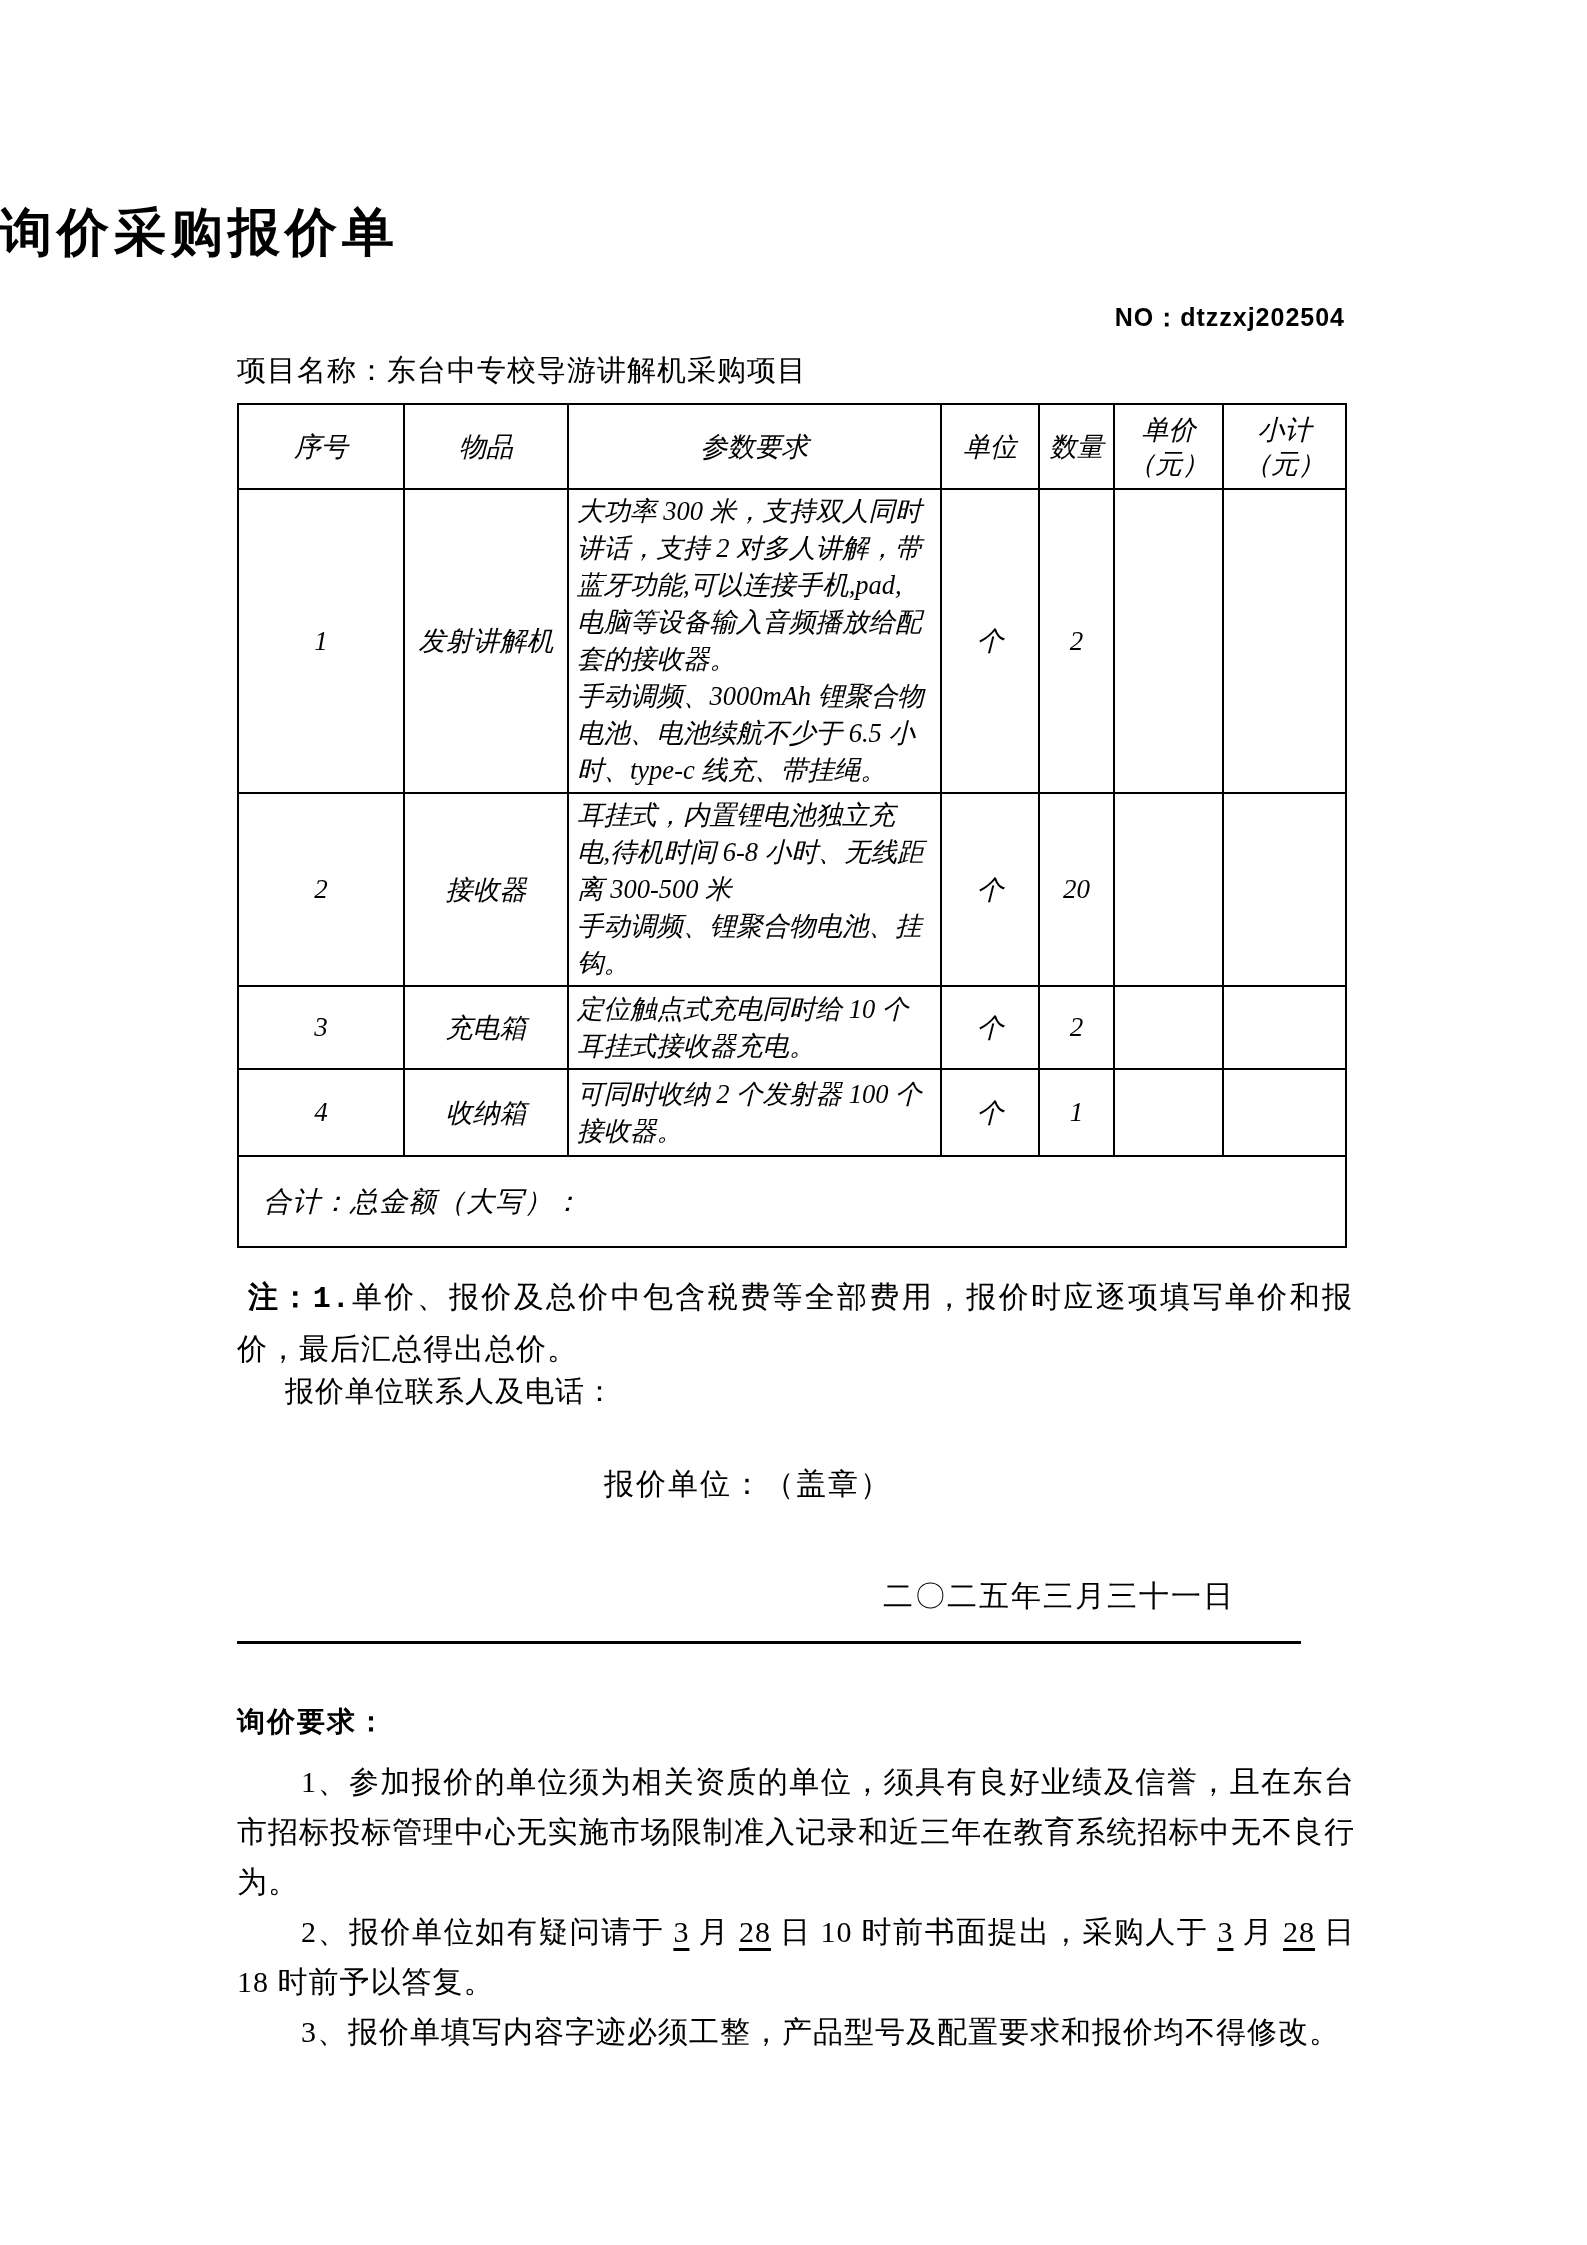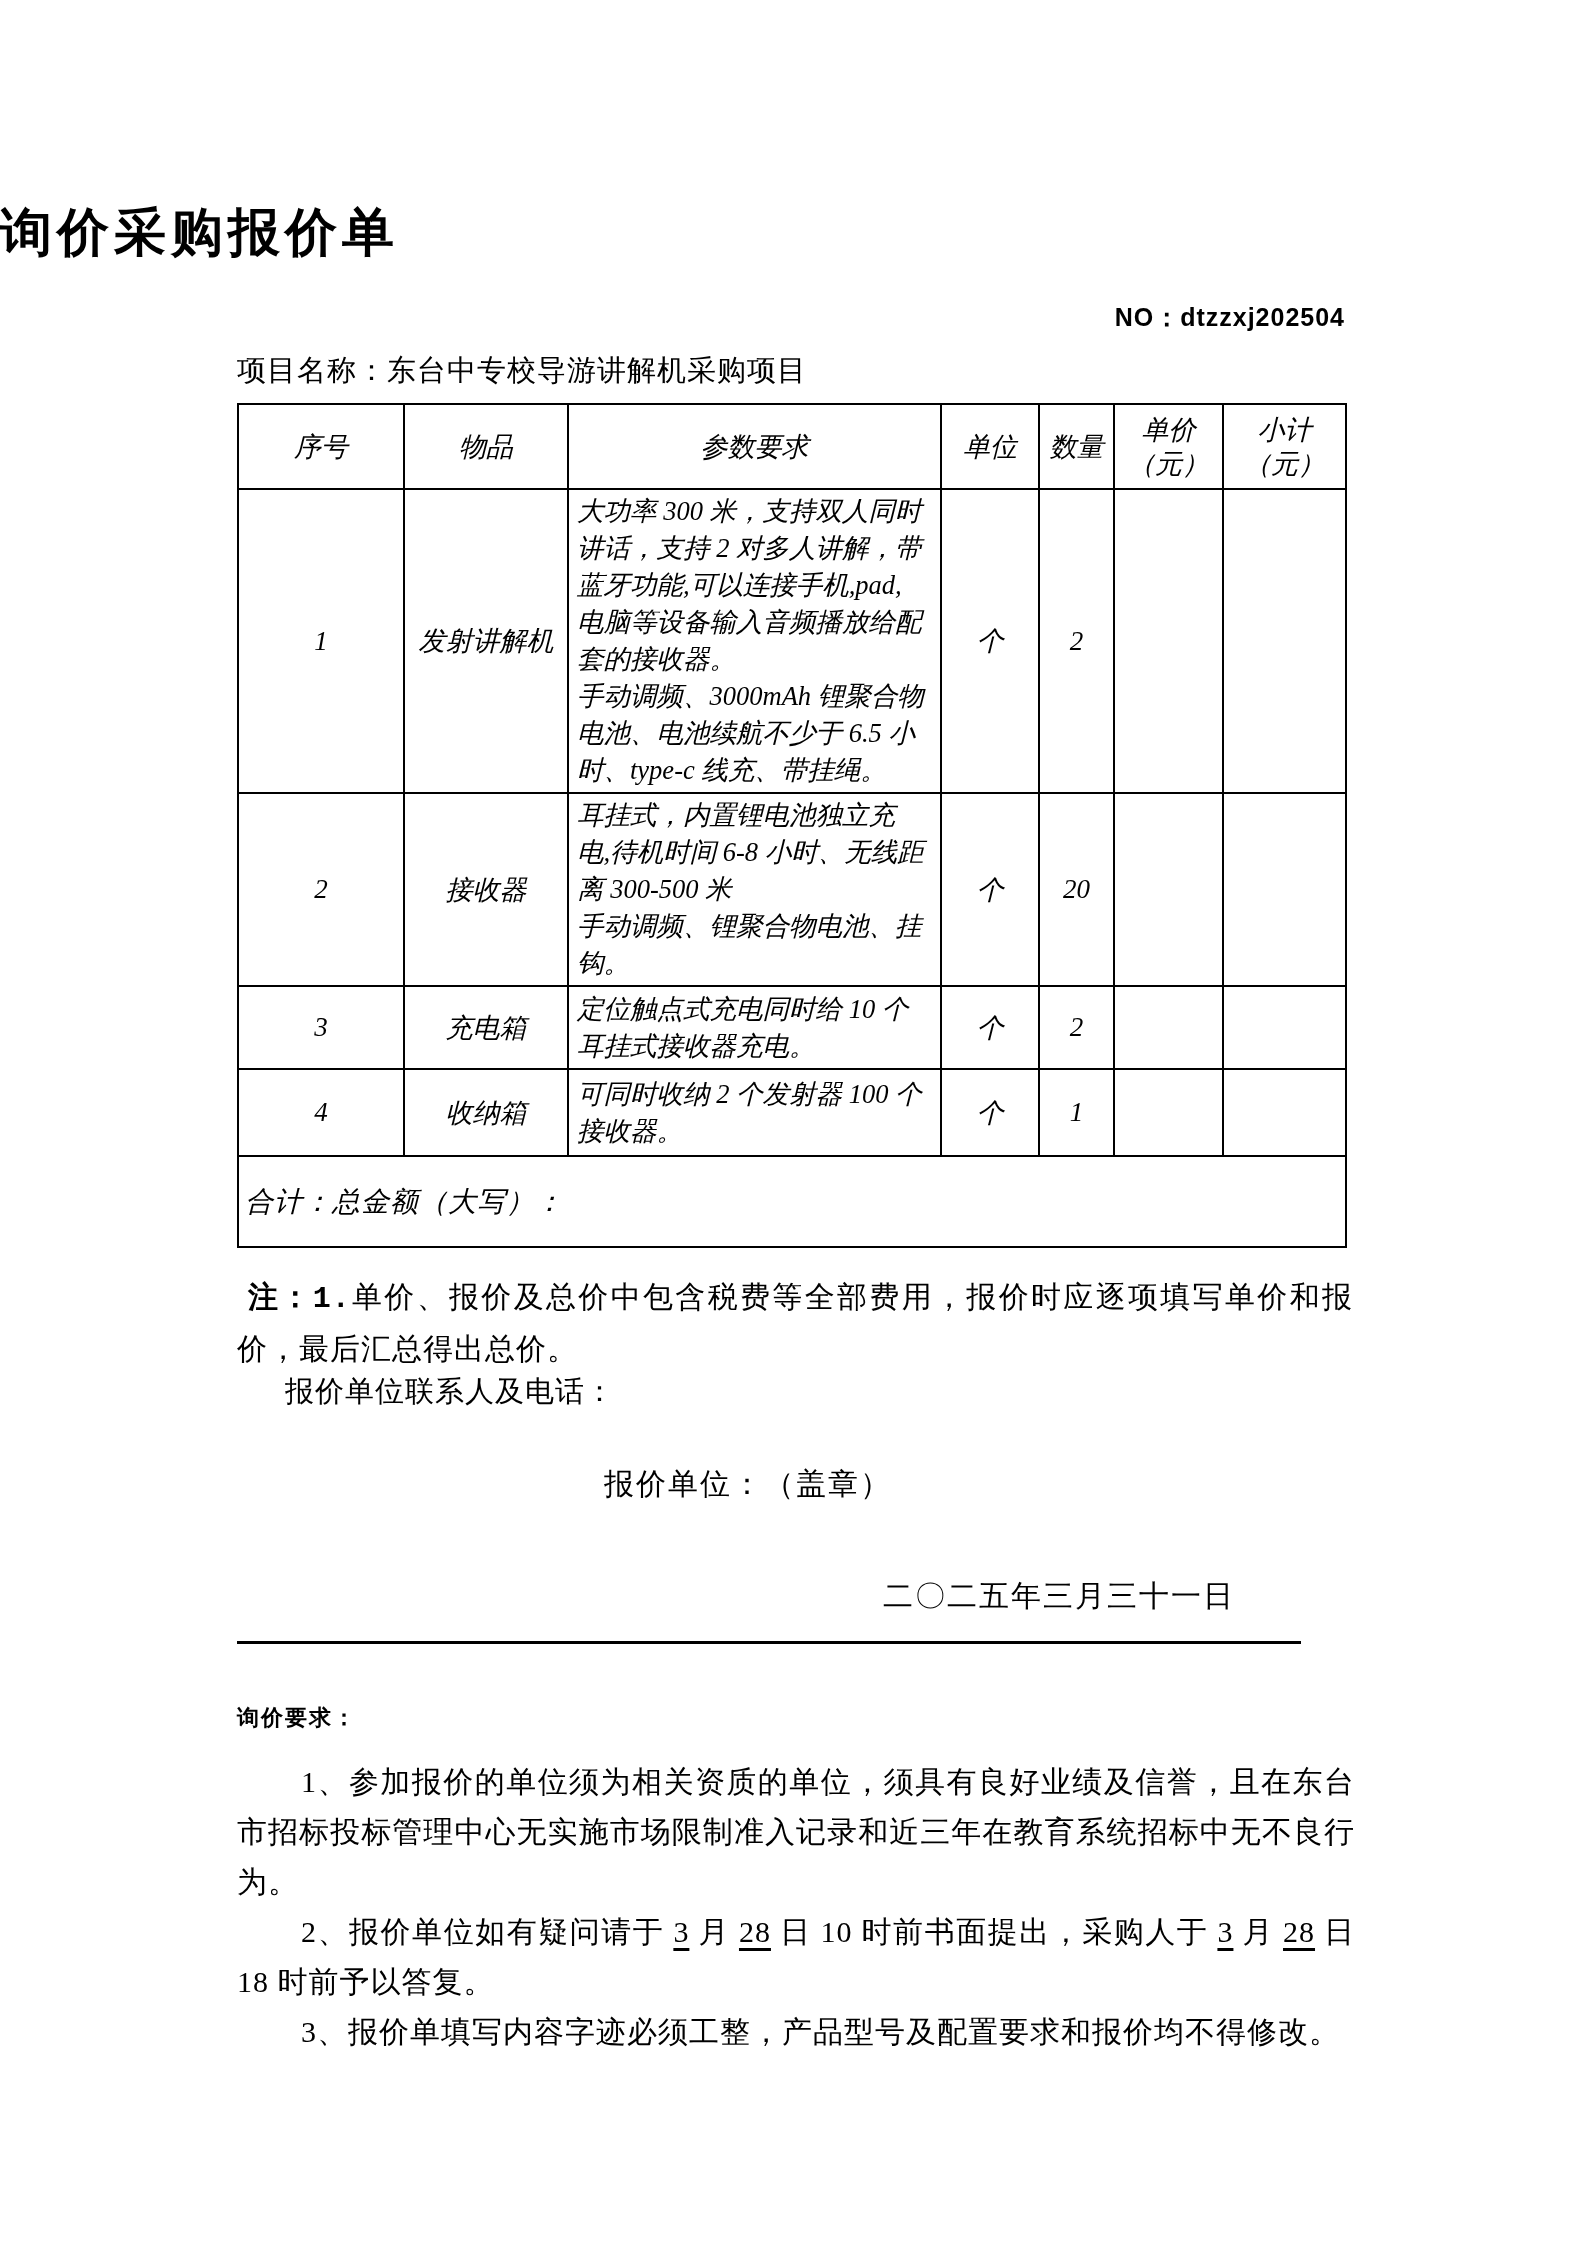--- a/index.html
+++ b/index.html
@@ -68,21 +68,21 @@
     line-height:37px;
     white-space:pre-line;
   }
   tr.r1 td{height:295px;}
   tr.r2 td{height:182px;}
   tr.r3 td{height:83px;}
   tr.r4 td{height:87px;}
   td.total{
     height:91px;
     font-size:28px;
-    padding-left:6px;
+    padding-left:24px;
     text-align:left;
     letter-spacing:1px;
   }
 
   .note1{
     top:1272px;left:237px;width:1116px;
     font-size:30px;line-height:50px;
     text-align:justify;
     letter-spacing:1px;
   }
@@ -108,21 +108,21 @@
     font-size:30px;
     letter-spacing:2px;
   }
   .rule{
     top:1641px;left:237px;width:1064px;height:0;
     border-top:3px solid #000;
   }
   .req-heading{
     top:1703px;left:237px;
     font-weight:bold;
-    font-size:22px;
+    font-size:28px;
     letter-spacing:2px;
     font-family:"Liberation Sans", sans-serif;
   }
   .req-body{
     top:1757px;left:237px;width:1118px;
     font-size:30px;line-height:50px;
     text-align:justify;
     letter-spacing:1px;
   }
   .req-body p{margin:0;text-indent:64px;}

